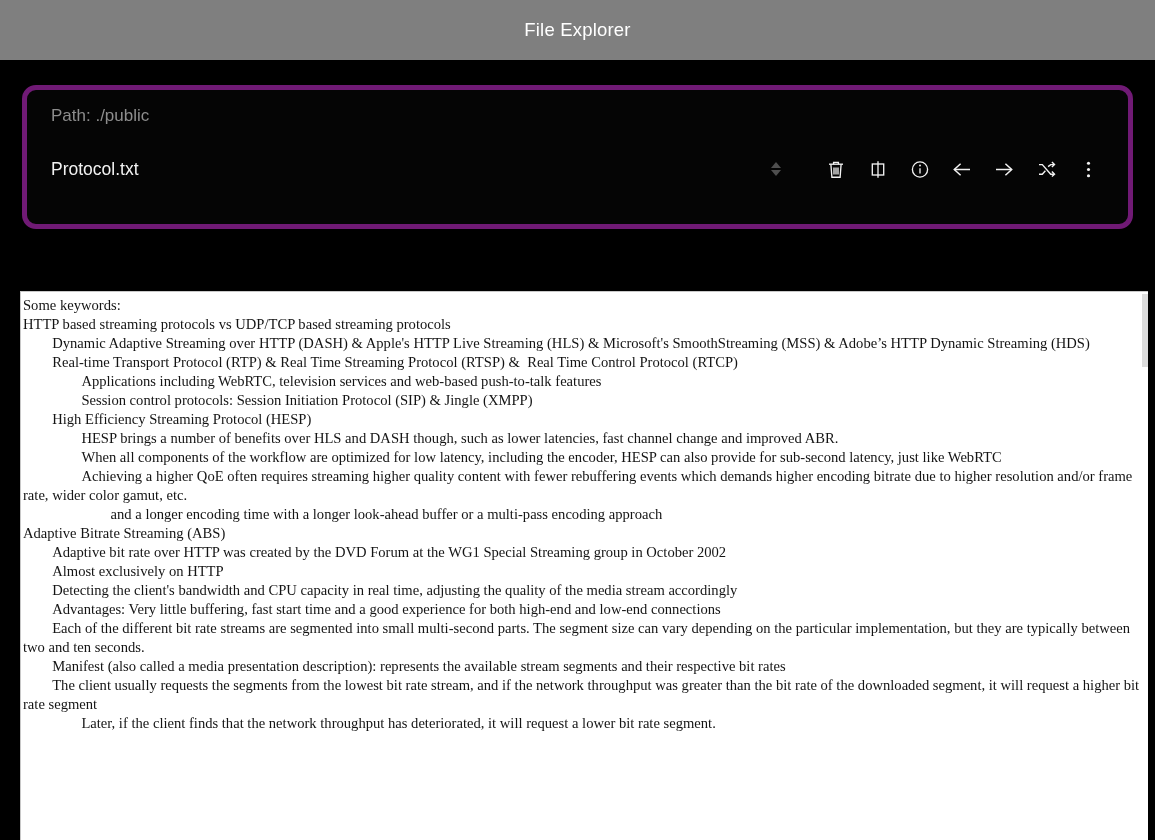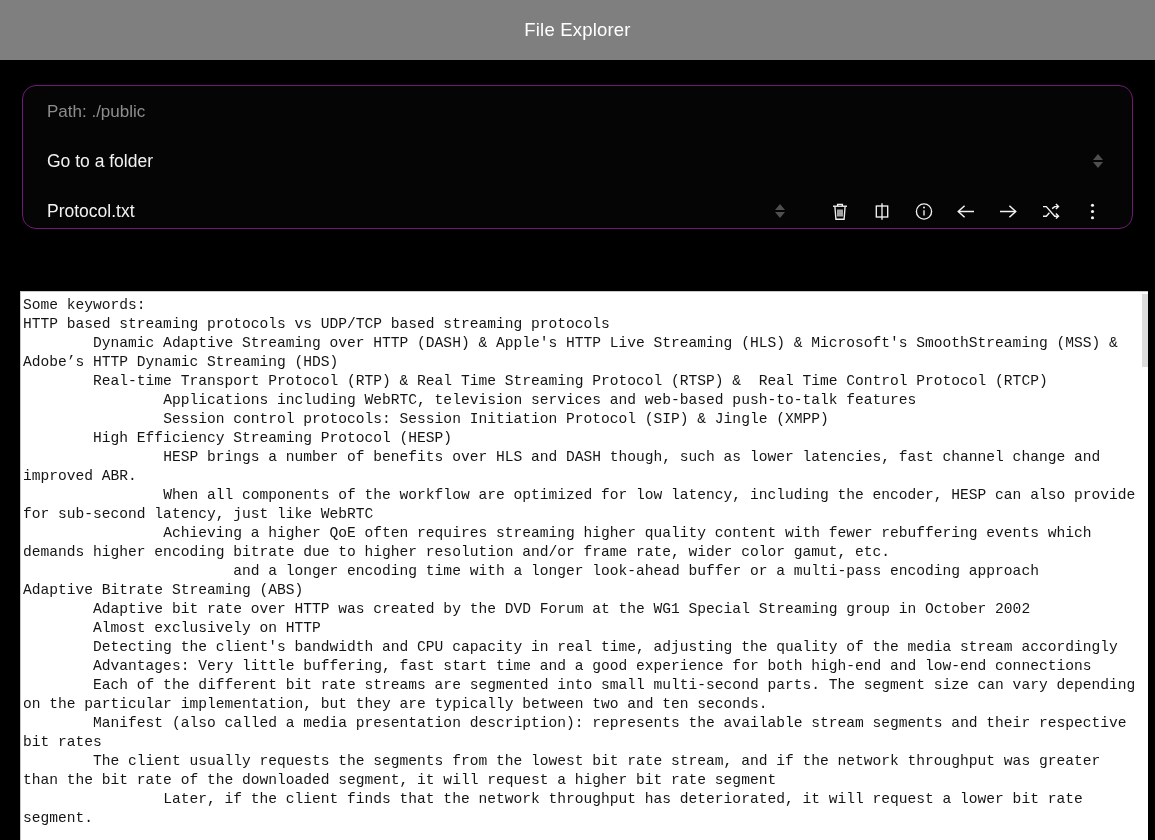--- a/index.html
+++ b/index.html
@@ -39,21 +39,21 @@
   }
 
   
   .browser-panel {
     position: absolute;
     left: 22px;
     top: 25px;
     width: 1111px;
     height: 144px;
     background: #050505;
-    border: 1px solid #701a75;
+    border: 5px solid #701a75;
     border-radius: 14px;
     padding: 0 24px;
   }
   .path-row {
     height: 52px;
     display: flex;
     align-items: center;
   }
   .path-label {
     color: #8d8d8d;
@@ -120,21 +120,21 @@
   }
   .viewer-inner {
     position: relative;
     width: 100%;
     height: 100%;
   }
   .doc-text {
     margin: 0;
     padding: 4px 14px 0 2px;
     color: #141414;
-    font-family: Liberation Mono, monospace;
+    font-family: Liberation Serif, serif;
     font-size: 14.6px;
     line-height: 19px;
     white-space: pre-wrap;
     word-break: break-word;
     tab-size: 8;
   }
   .scrollbar-track {
     position: absolute;
     right: 0; top: 0;
     width: 14px;
@@ -165,29 +165,20 @@
 </div>
 
 <div class="app-body">
 
   <div class="browser-panel">
 
     <div class="path-row">
       <span class="path-label">Path: ./public</span>
     </div>
 
-    <div class="entry-row">
-      <span class="entry-label">Go to a folder</span>
-      <div class="row-right">
-        <div class="spinner folder-spinner">
-          <div class="up"></div>
-            <div class="dn"></div>
-        </div>
-      </div>
-    </div>
 
     <div class="entry-row second">
       <span class="entry-label">Protocol.txt</span>
 
       <div class="row-right">
 
         <div class="spinner file-spinner">
           <div class="up"></div>
             <div class="dn"></div>
         </div>

